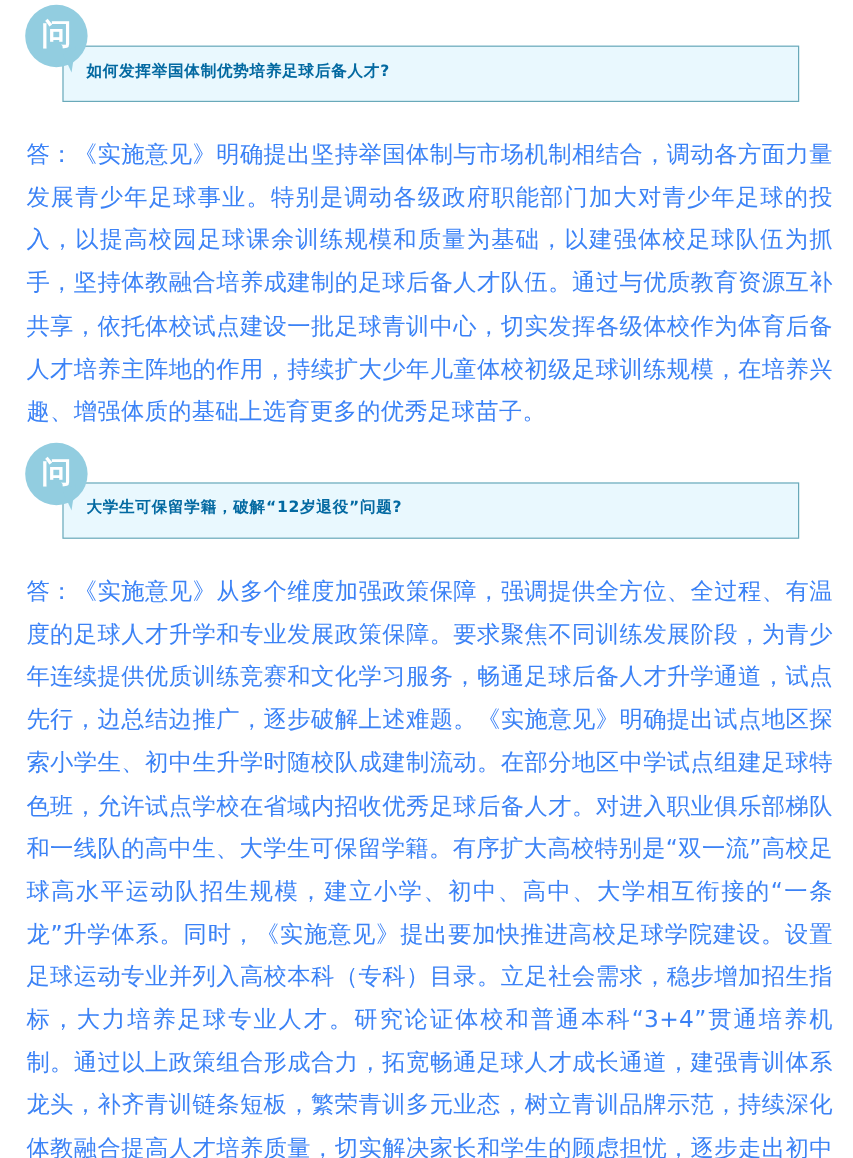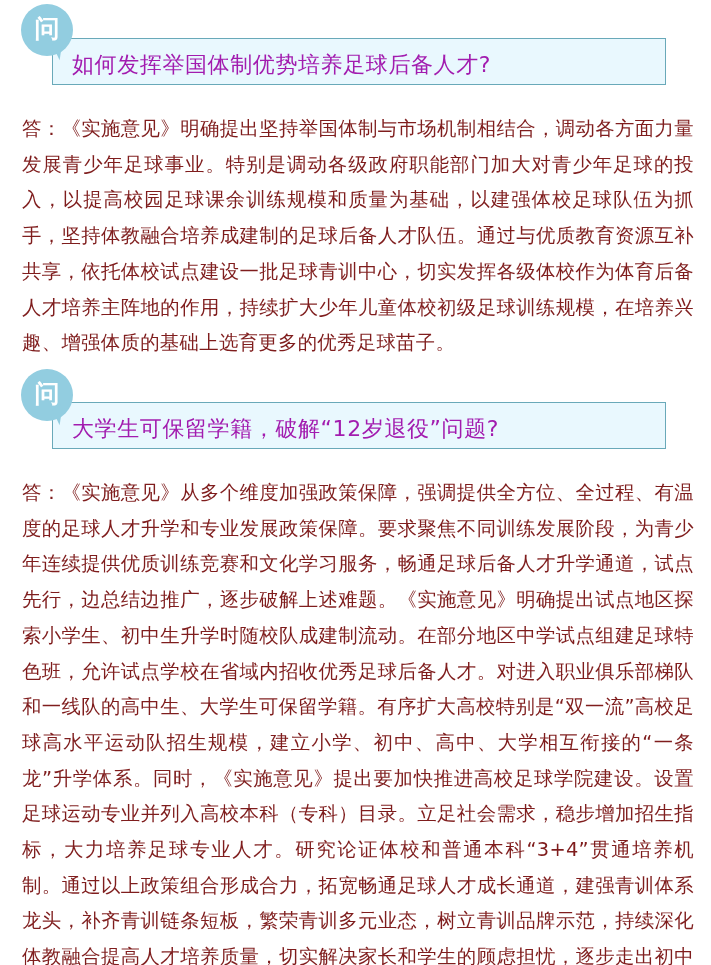--- a/index.html
+++ b/index.html
@@ -29,23 +29,23 @@
       width: 614px;
       height: 47px;
       background: #e9f8fe;
       border: 1px solid #69a9b9;
       box-sizing: border-box;
     }
     .question-text {
       position: absolute;
       left: 19px;
       top: 11px;
-      font-size: 22px;
-      font-weight: normal;
-      color: #a21caf;
+      font-size: 13px;
+      font-weight: bold;
+      color: #0369a1;
       letter-spacing: 0.6px;
       white-space: nowrap;
     }
     .bubble {
       position: absolute;
       left: 21px;
       width: 52px;
       height: 52px;
       border-radius: 50%;
       background: #92cde0;
@@ -74,21 +74,21 @@
       color: #ffffff;
       font-size: 25px;
       font-weight: bold;
     }
     .answer {
       position: absolute;
       left: 22px;
       width: 672px;
       font-size: 19.4px;
       line-height: 35.7px;
-      color: #7f1d1d;
+      color: #3b82f6;
       text-align: justify;
       letter-spacing: 0.3px;
       margin: 0;
     }
   </style>
 </head>
 <body>
 
 <section class="qa-section" style="top:4px;">
   <div class="question-wrap">

